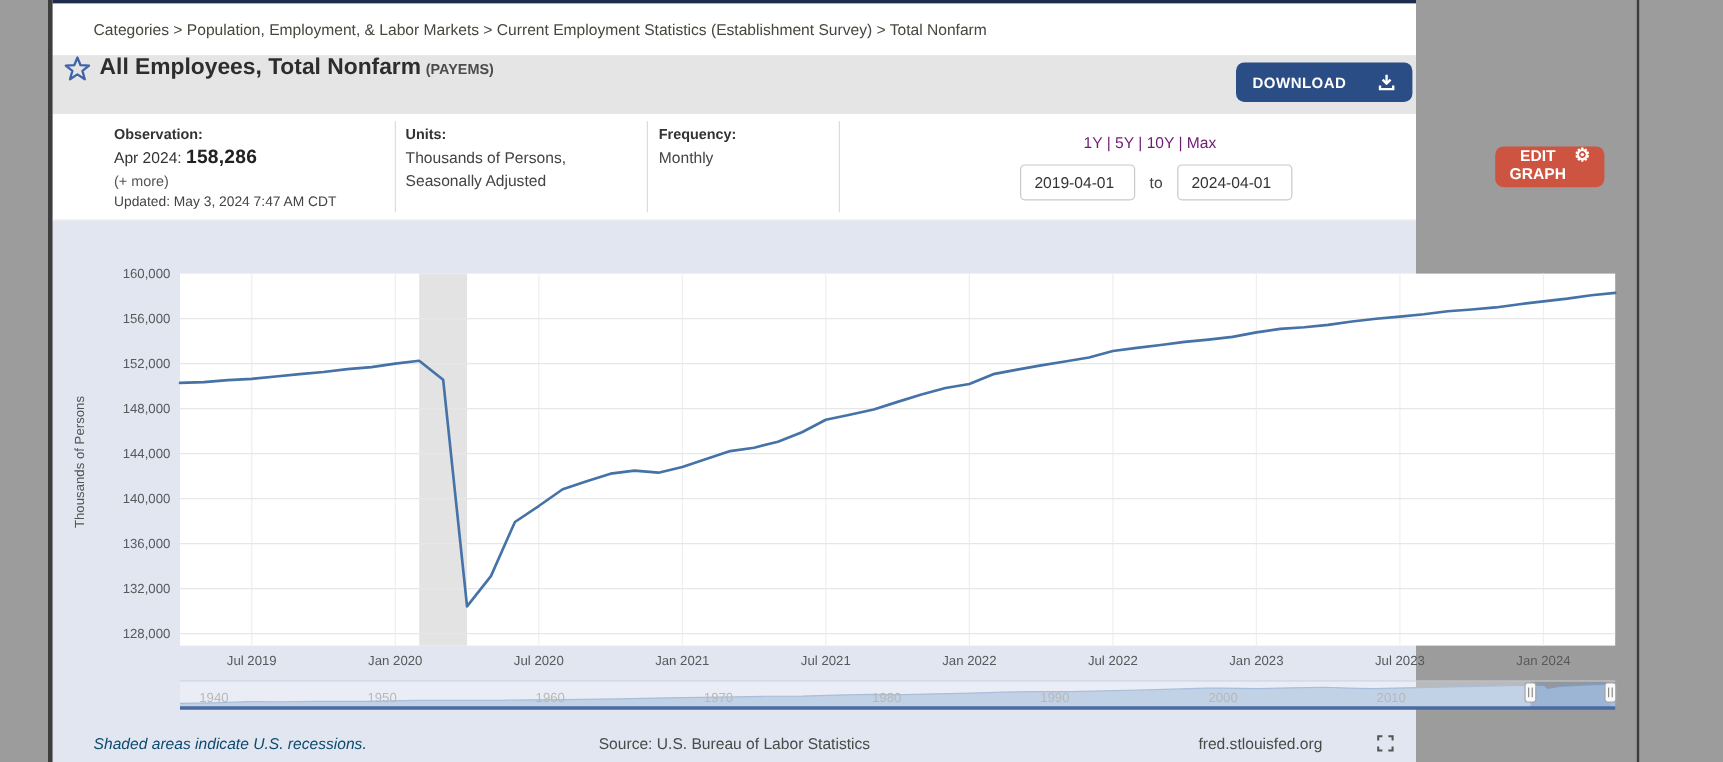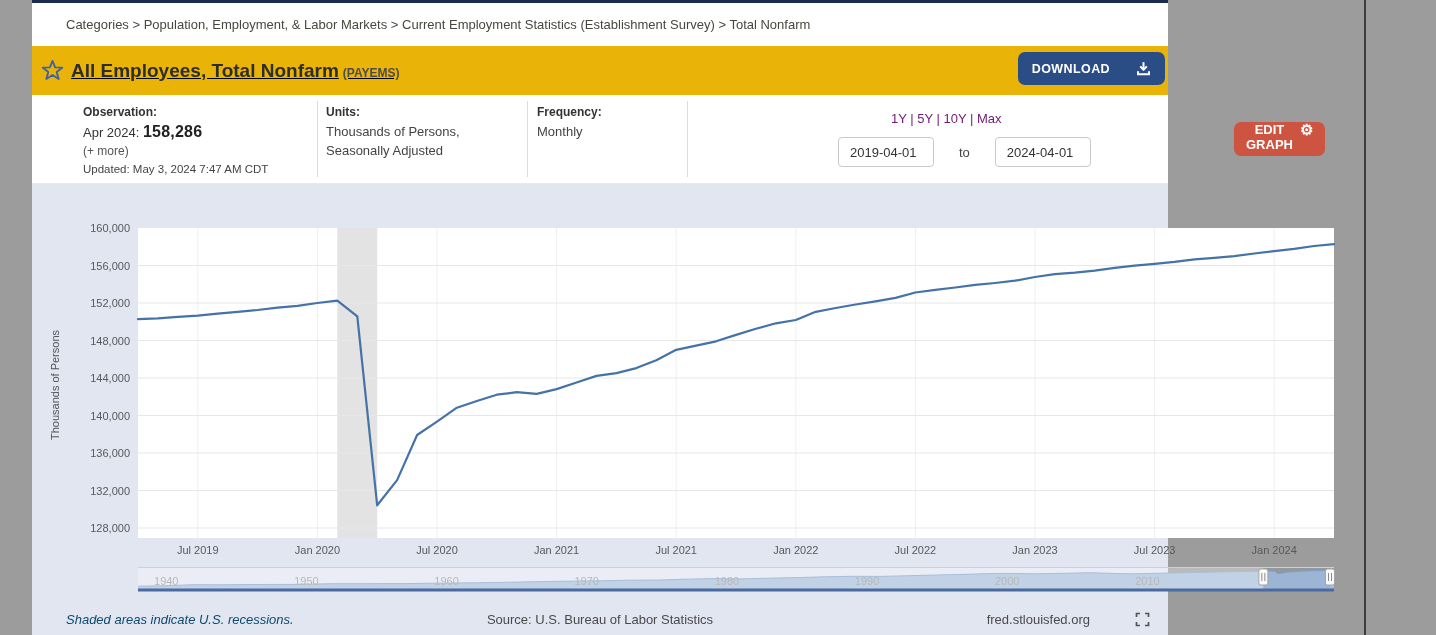--- a/index.html
+++ b/index.html
@@ -1,29 +1,29 @@
 <!DOCTYPE html>
 <html><head>
 <meta charset="utf-8">
 <style>
   * { box-sizing: border-box; }
   body { margin:0; background:#9c9c9c; font-family:"Liberation Sans", sans-serif; }
   .viewport { position:relative; width:1436px; height:635px; background:#9c9c9c; overflow:hidden; }
   .edge { position:absolute; top:0; height:635px; background:#3d3d3d; }
   .edge-left { left:40px; width:4px; }
   .edge-right { left:1364px; width:2px; }
-  .page { position:absolute; left:32px; top:0; width:1136px; height:635px; background:#ffffff; }
+  .page { position:absolute; left:44px; top:0; width:1136px; height:635px; background:#ffffff; }
   .topbar { position:absolute; top:0; left:0; right:0; height:3px; background:#1d2b4f; }
 
   .breadcrumb-row { position:absolute; top:3px; left:0; right:0; height:43px; background:#fff;
     display:flex; align-items:center; padding-left:34px; }
   .breadcrumb { font-size:13px; color:#47473f; }
 
-  .title-row { position:absolute; top:46px; left:0; right:0; height:49px; background:#eab308;
-    display:flex; align-items:center; padding-left:9px;text-decoration:underline; }
+  .title-row { position:absolute; top:46px; left:0; right:0; height:49px; background:#e5e5e5;
+    display:flex; padding-left:9px; }
   .star { width:23px; height:23px; margin-right:7px; display:inline-flex; }
   .page-title { font-size:19px; font-weight:bold; color:#2d2d2d; margin:0; }
   .series-id { font-size:12px; font-weight:bold; color:#4c4c4c; margin-left:4px; }
   .download-btn { position:absolute; right:3px; top:6px; height:33px; padding:0 14px;
     background:#2b4d85; color:#fff; font-weight:bold; font-size:12.5px; letter-spacing:.4px;
     border:none; border-radius:7px; display:flex; align-items:center; gap:26px; cursor:pointer;
     font-family:inherit; }
 
   .meta-row { position:absolute; top:95px; left:0; right:0; height:89px; background:#fff;
     border-bottom:1px solid #e9e9e9; }
@@ -31,21 +31,21 @@
   .col-obs   { left:0;    width:286px; padding-left:51px; border-right:1px solid #dcdcdc; }
   .col-units { left:286px; width:210px; padding-left:8px; border-right:1px solid #dcdcdc; }
   .col-freq  { left:496px; width:160px; padding-left:9px; border-right:1px solid #dcdcdc; }
   .meta-label { font-size:12px; font-weight:bold; color:#333; margin-bottom:4px; }
   .obs-value { font-size:13px; color:#333; }
   .obs-value strong { font-size:16px; color:#222; letter-spacing:.2px; }
   .more-link { font-size:12px; color:#555; margin-top:3px; cursor:pointer; }
   .updated { font-size:11.5px; color:#444; margin-top:5px; }
   .meta-text { font-size:13px; color:#444; line-height:1.45; }
   .presets { position:absolute; left:859px; top:16px; font-size:13px; color:#701a75; cursor:pointer; }
-  .date-row { position:absolute; left:806px; top:42px; display:flex; align-items:center; gap:25px;
+  .date-row { position:absolute; left:806px; top:42px; display:flex; align-items:center; gap:12px;
     font-size:13px; color:#444; }
   .date-input { width:96px; height:30px; border:1px solid #c9c9c9; border-radius:4px;
     font-size:13px; color:#333; padding-left:11px; font-family:inherit; }
   .edit-graph-btn { position:absolute; left:1202px; top:27px; height:34px; padding:0 12px;
     background:#cd5440; color:#fff; font-weight:bold; font-size:13px; border:none; border-radius:7px;
     display:flex; align-items:flex-start; gap:7px; cursor:pointer; font-family:inherit; }
   .gear { font-size:15px; line-height:1; }
 
   .chart-section { position:absolute; top:184px; left:0; right:0; height:451px; background:#e1e6f1; }
   .chart-header { position:absolute; top:9px; left:10px; display:flex; align-items:center; height:26px; }

